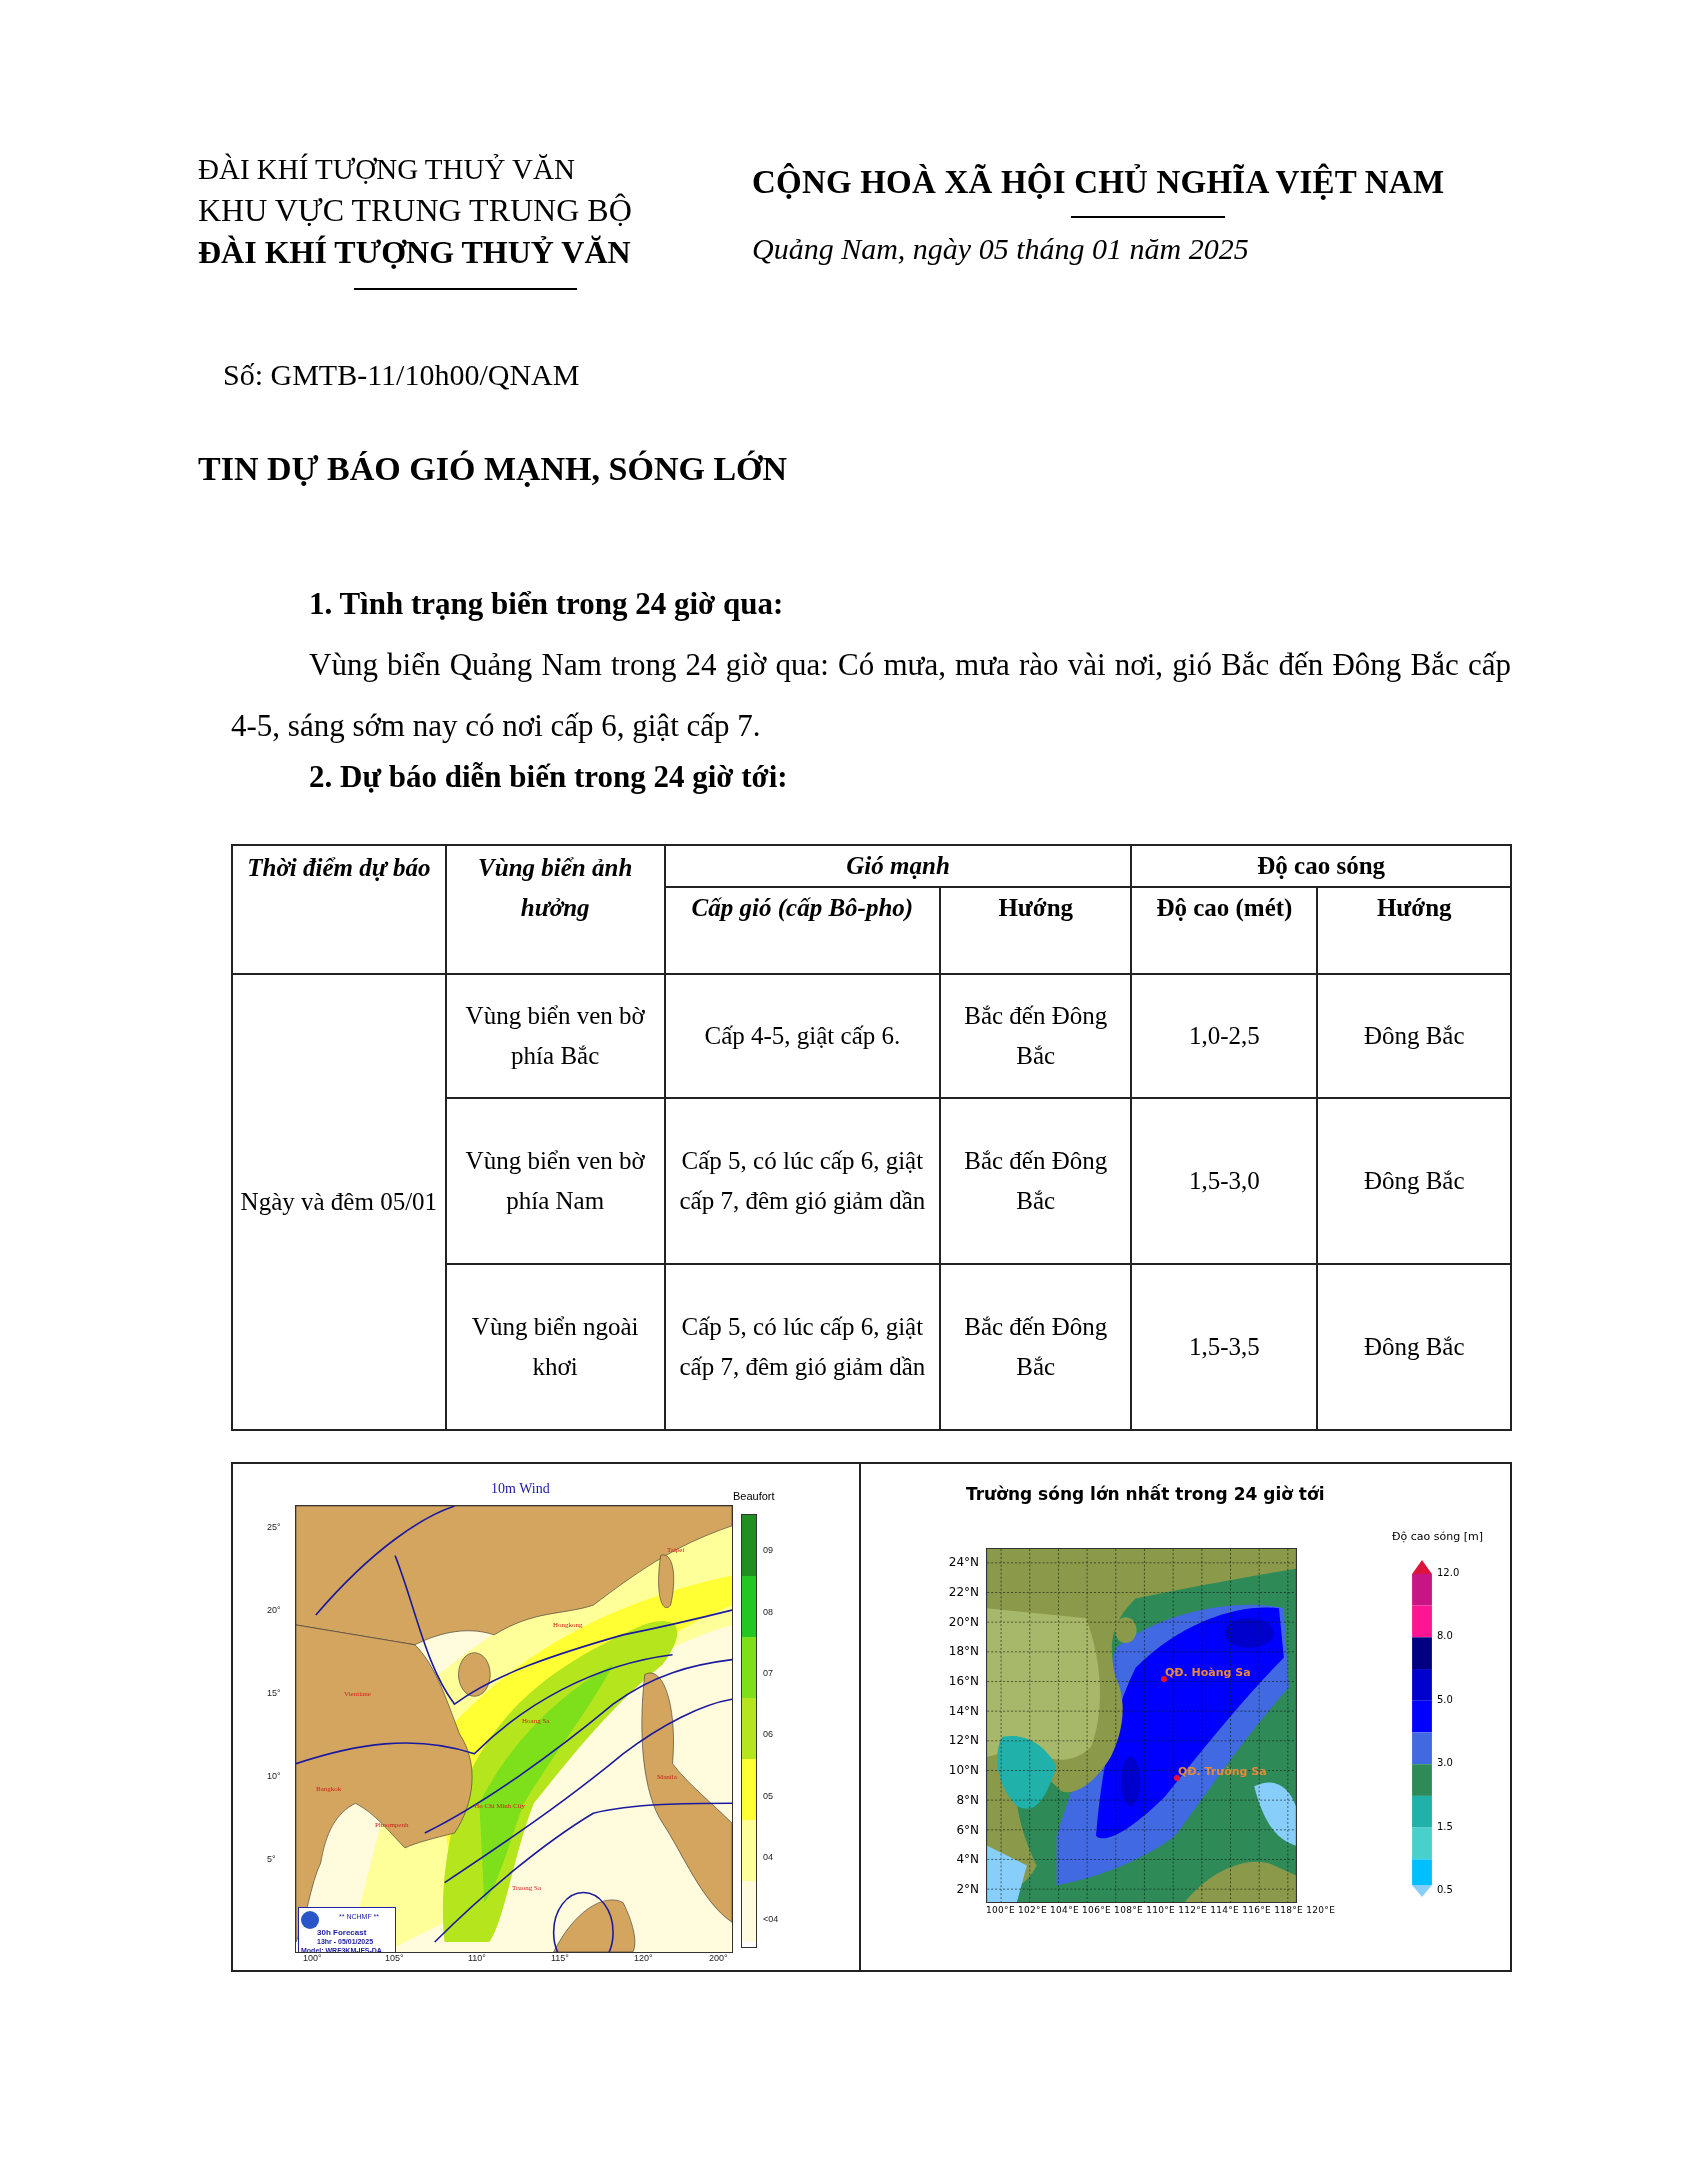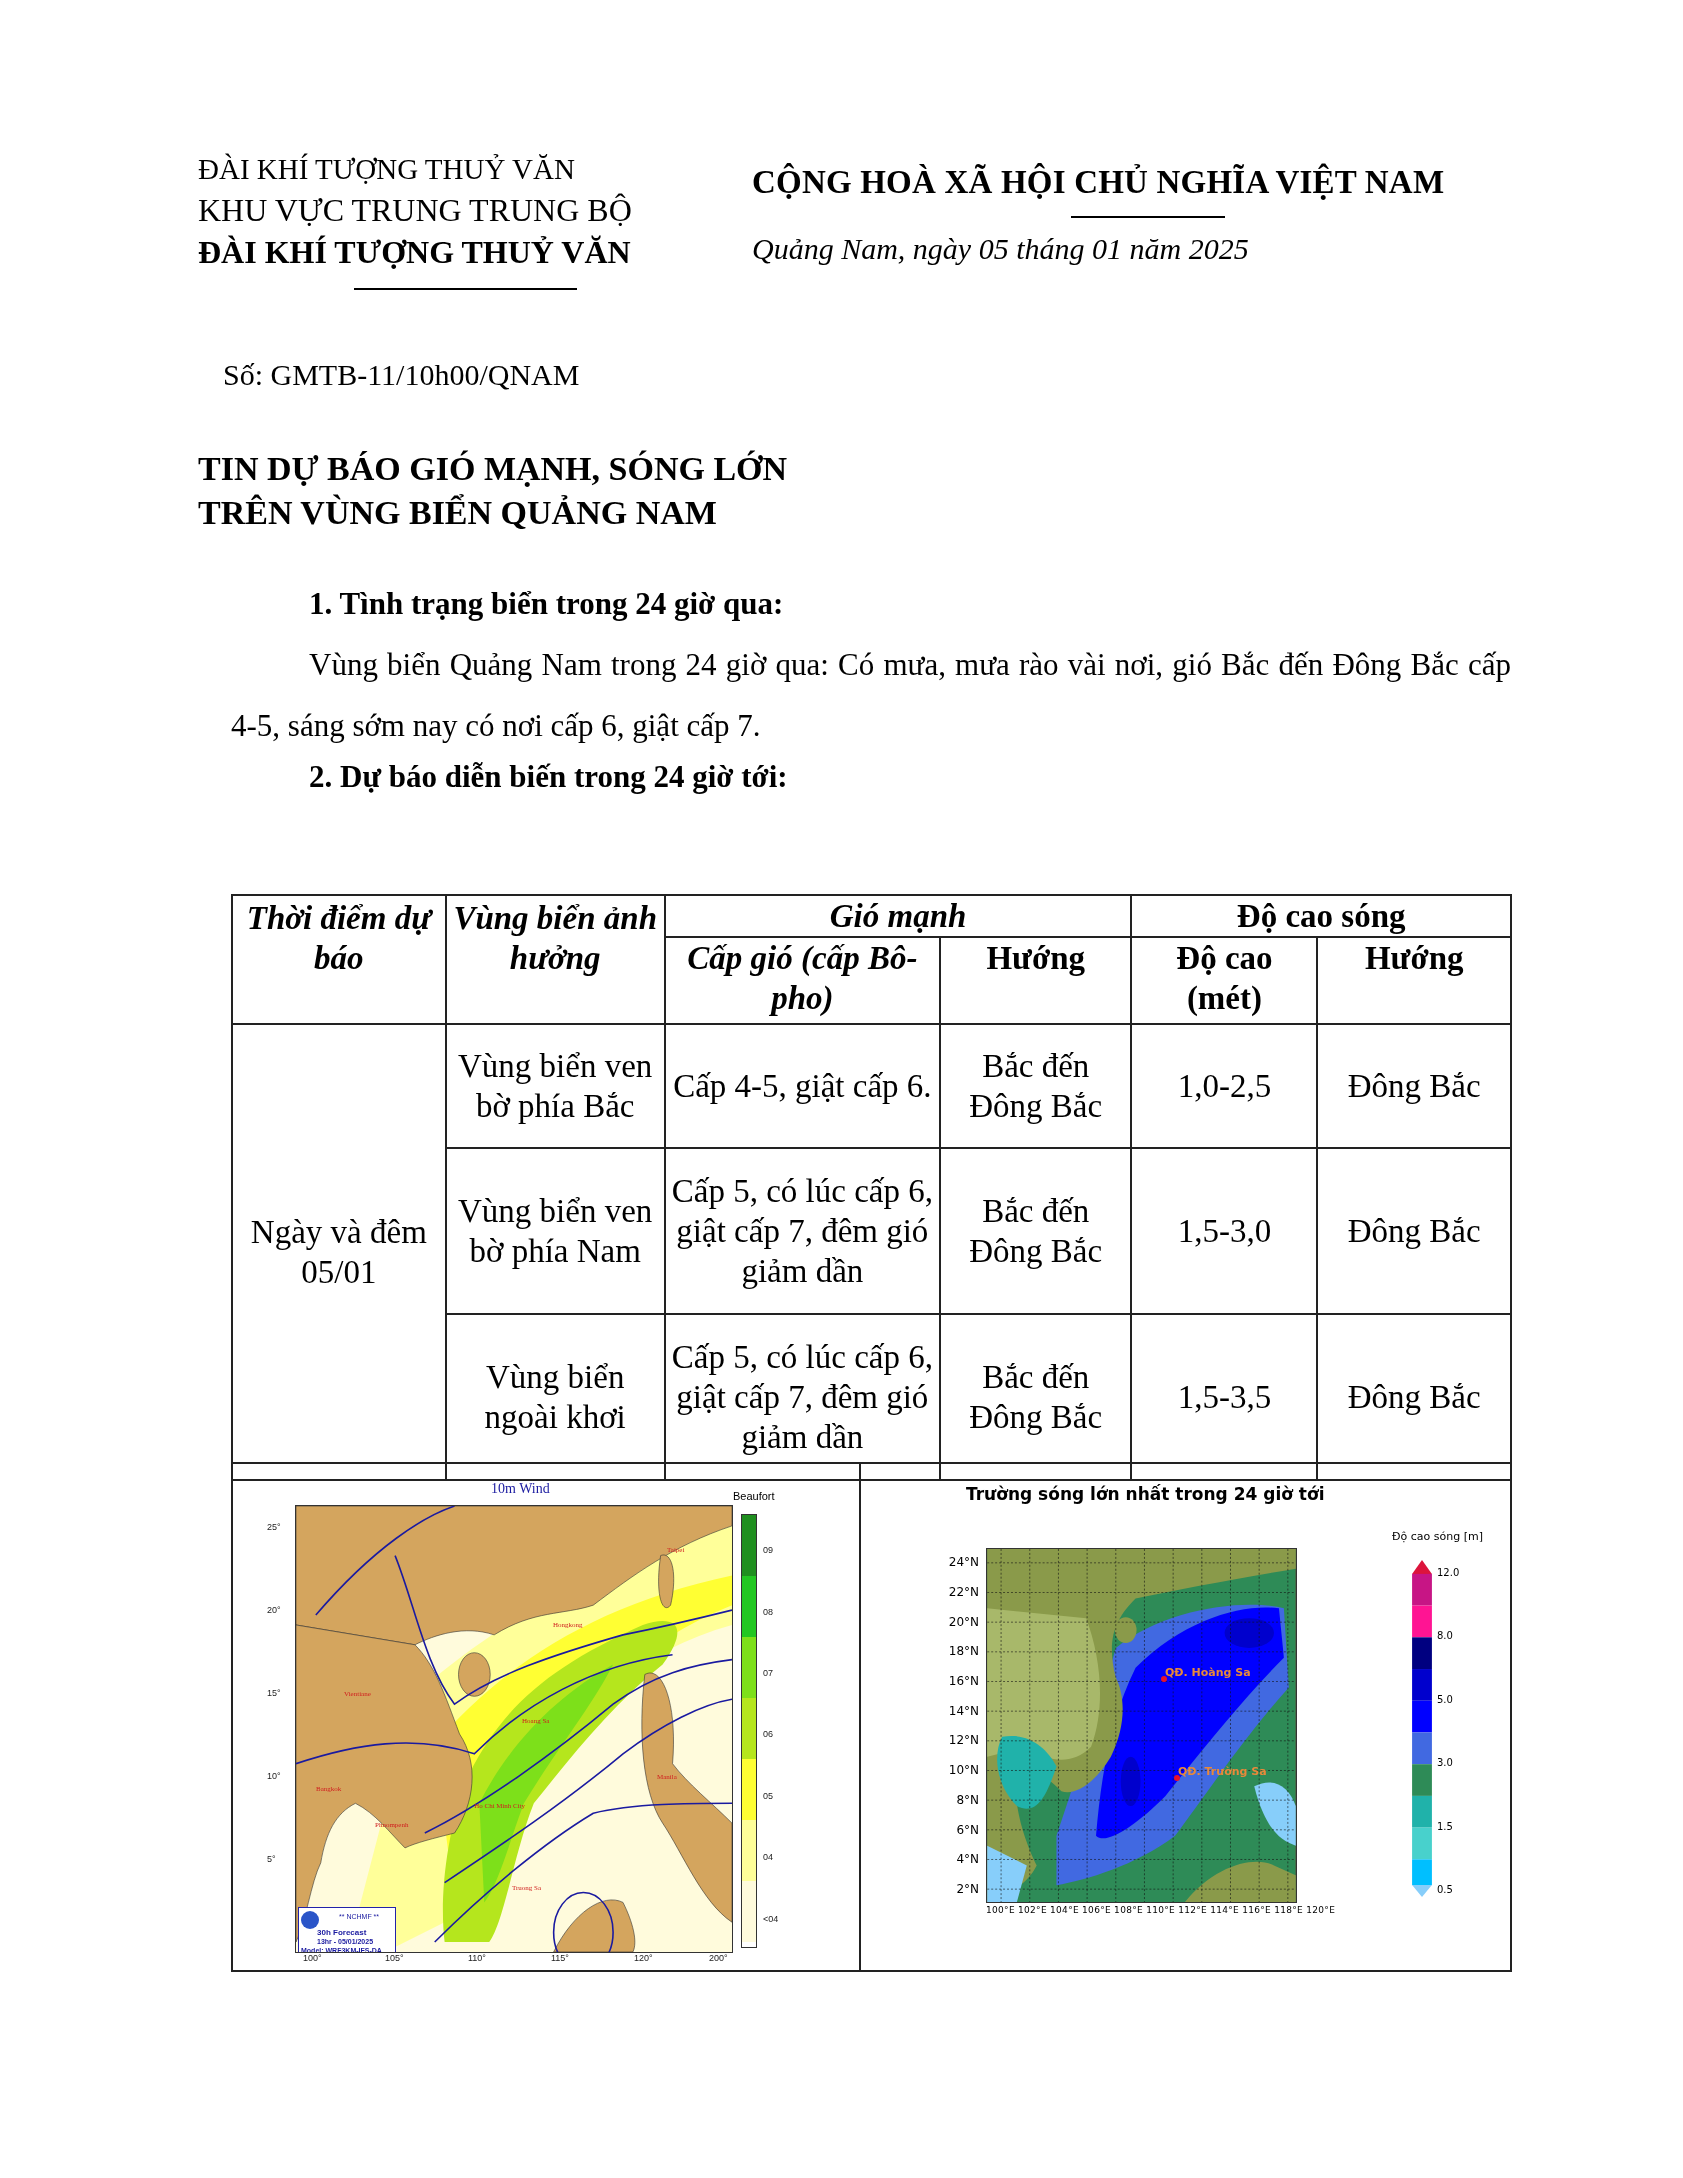--- a/index.html
+++ b/index.html
@@ -20,21 +20,21 @@
   .hdr-right .rule { width:154px; margin-top:12px; }
   .hdr-right .r3 { font-size:30px; font-style:italic; margin-top:14px; }
   .title { left:198px; width:1346px; top:447px; font-size:34px; font-weight:bold; line-height:44px; }
   .sec { font-size:31px; }
   .sec-head { font-weight:bold; }
   .p1 { left:231px; top:586px; }
   .para { left:231px; width:1280px; top:634px; font-size:31px; line-height:61px; text-align:justify; text-indent:78px; }
   .p2 { left:309px; top:759px; }
   .p1 { left:309px; }
 
-  table.fc { position:absolute; left:231px; top:894px; width:1281px; border-collapse:collapse; font-size:33px; }
+  table.fc { position:absolute; left:231px; top:844px; width:1281px; border-collapse:collapse; font-size:25px; }
   table.fc td, table.fc th { border:2px solid #222; text-align:center; vertical-align:middle; padding:0 6px; line-height:40px; font-weight:normal; }
   table.fc th.it { font-style:italic; font-weight:bold; }
   table.fc th.bd { font-weight:bold; }
   .c1 { width:201px; } .c2 { width:206px; } .c3 { width:259px; } .c4 { width:180px; } .c5 { width:175px; } .c6 { width:182px; }
 
   .figframe { position:absolute; left:231px; top:1462px; width:1277px; height:506px; border:2px solid #222; }
   .figdiv { position:absolute; left:626px; top:0; width:2px; height:506px; background:#222; }
 
   
   .wmap { position:absolute; left:30px; top:12px; width:554px; height:485px; }
@@ -78,21 +78,20 @@
 <div class="abs docno">Số: GMTB-11/10h00/QNAM</div>
 
 <div class="abs hdr-right center">
   <div class="r1">CỘNG HOÀ XÃ HỘI CHỦ NGHĨA VIỆT NAM</div>
   <div class="rule"></div>
   <div class="r3">Quảng Nam, ngày 05 tháng 01 năm 2025</div>
 </div>
 
 <div class="abs title center">
   <div>TIN DỰ BÁO GIÓ MẠNH, SÓNG LỚN</div>
-  <div>TRÊN VÙNG BIỂN QUẢNG NAM</div>
 </div>
 
 <div class="abs sec sec-head p1">1. Tình trạng biển trong 24 giờ qua:</div>
 <div class="abs para">Vùng biển Quảng Nam trong 24 giờ qua: Có mưa, mưa rào vài nơi, gió Bắc đến Đông Bắc cấp 4-5, sáng sớm nay có nơi cấp 6, giật cấp 7.</div>
 
 <div class="abs sec sec-head p2">2. Dự báo diễn biến trong 24 giờ tới:</div>
 
 <table class="fc">
   <colgroup>
     <col class="c1">

